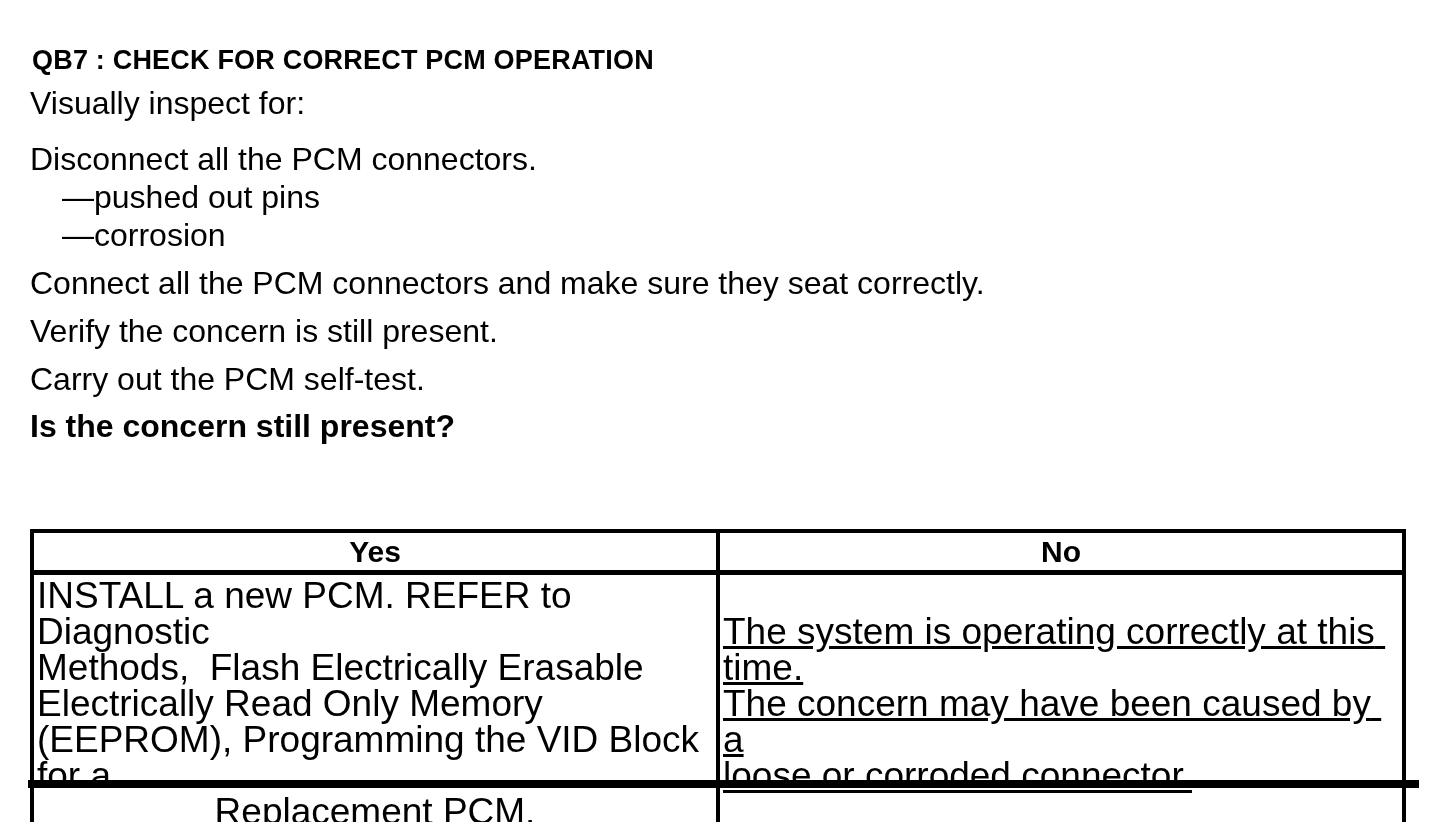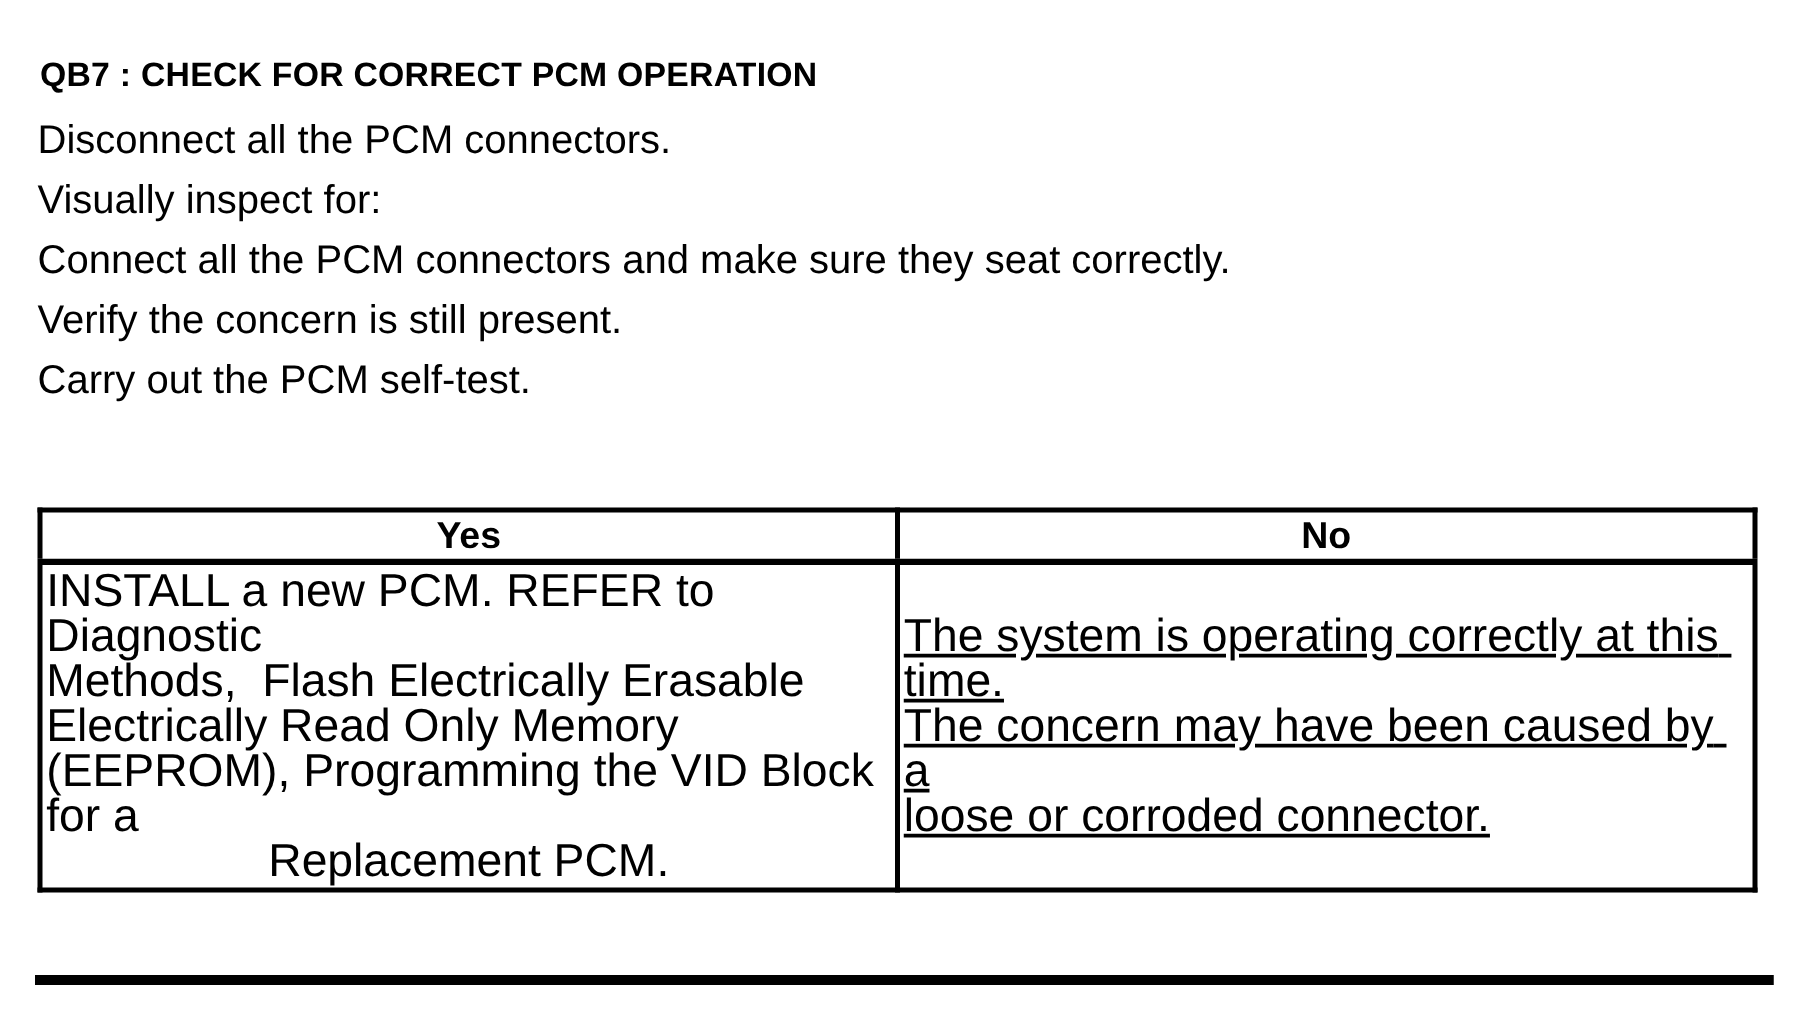--- a/index.html
+++ b/index.html
@@ -97,33 +97,36 @@
   }
 </style>
 </head>
 <body>
 
 <div class="page">
   <div class="content">
 
     <div class="heading">QB7 : CHECK FOR CORRECT PCM OPERATION</div>
 
+    <div class="step">Visually inspect for:</div>
+
     <div class="step first">Disconnect all the PCM connectors.</div>
 
-    <div class="step">Visually inspect for:</div>
-
     <div class="inspect-list">
+      <div class="inspect-item">—pushed out pins</div>
+      <div class="inspect-item">—corrosion</div>
     </div>
 
     <div class="step">Connect all the PCM connectors and make sure they seat correctly.</div>
 
     <div class="step">Verify the concern is still present.</div>
 
     <div class="step">Carry out the PCM self-test.</div>
 
+    <div class="question">Is the concern still present?</div>
 
     <table class="results">
       <tbody>
           <tr>
         <th class="col-yes">Yes</th>
         <th class="col-no">No</th>
       </tr>
       <tr>
         <td class="cell-yes">
           <div class="cell-line">INSTALL a new PCM. REFER to Diagnostic</div>

